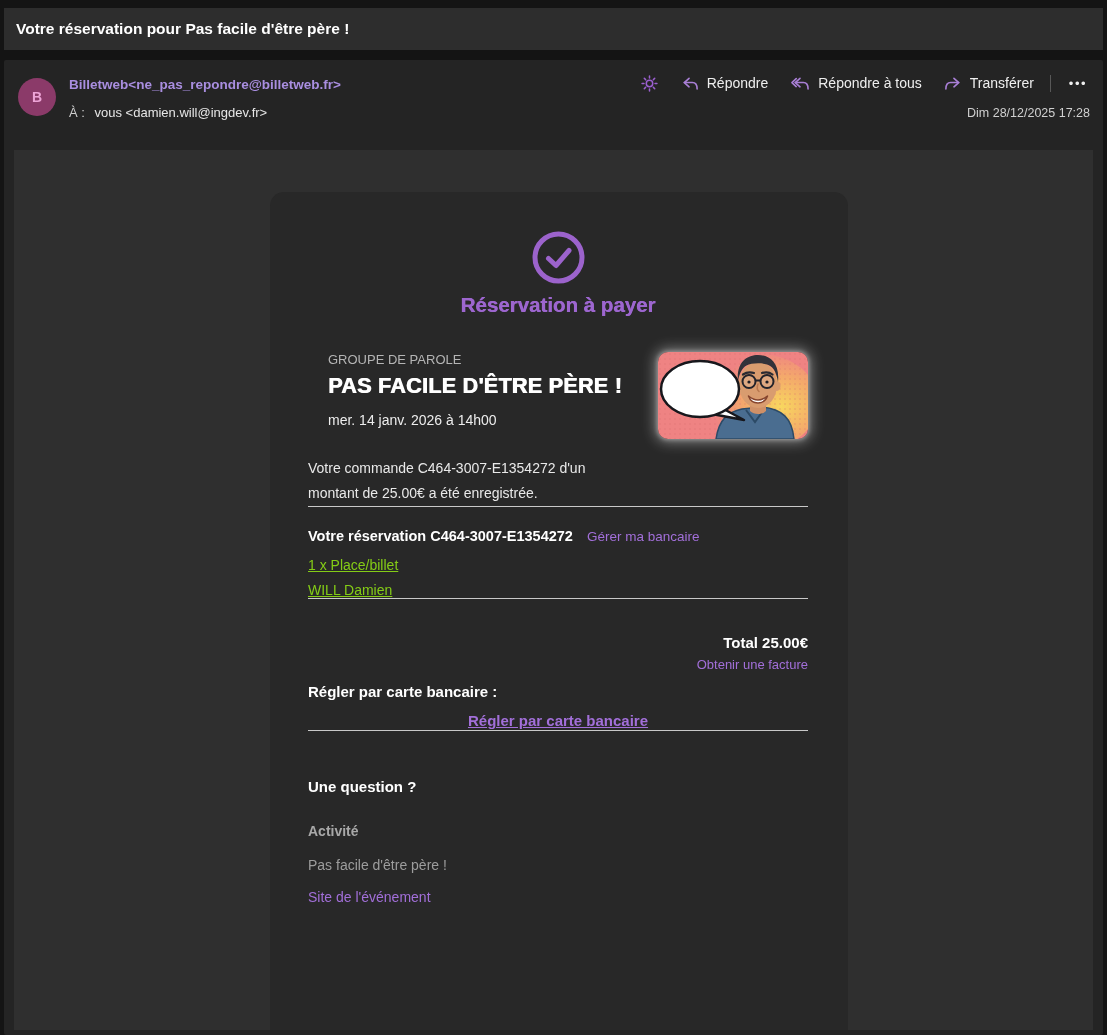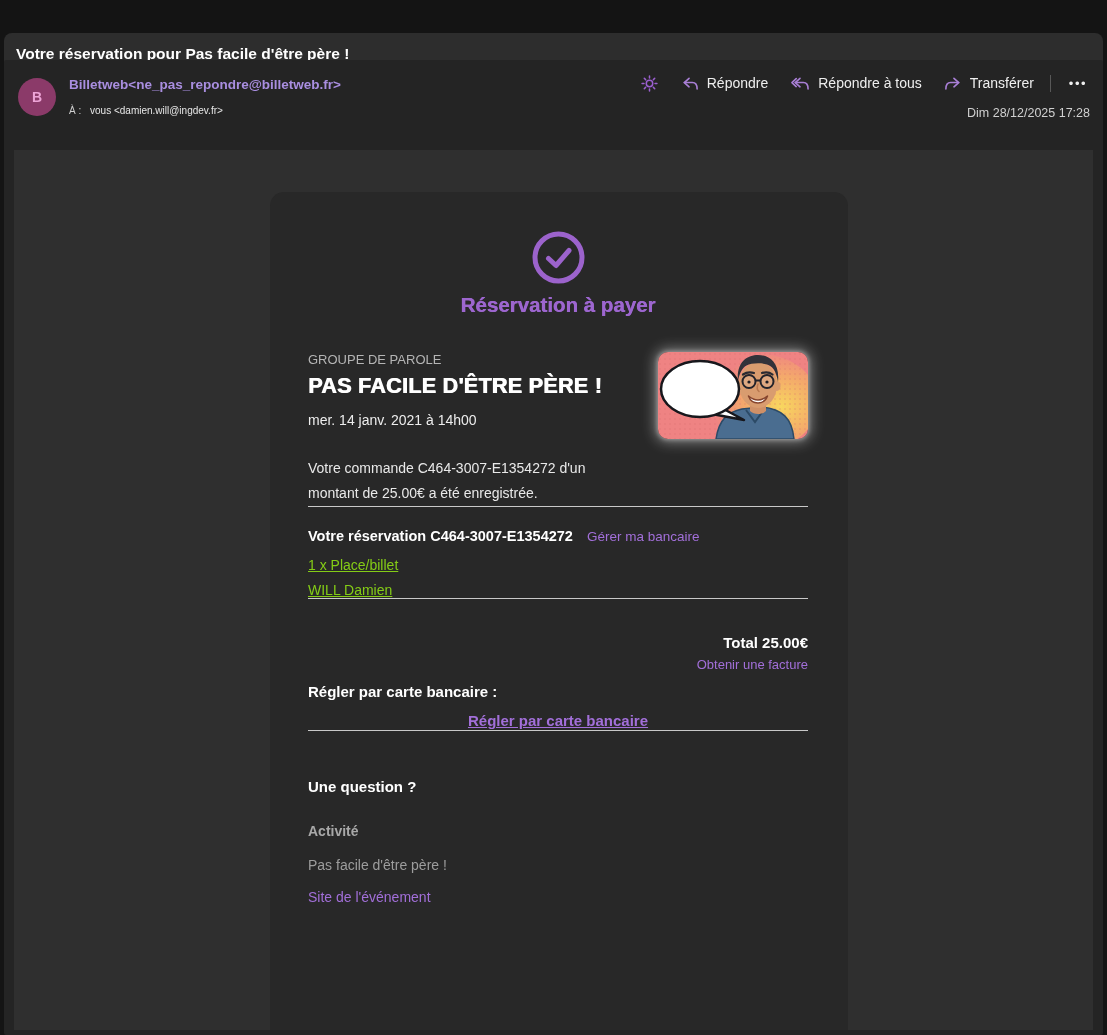--- a/index.html
+++ b/index.html
@@ -8,43 +8,43 @@
     position:relative;
     background:#141414;
     font-family:"Liberation Sans","DejaVu Sans",sans-serif;
     overflow:hidden;
     color:#e9e9e9;
   }
 
   
   .subject-bar {
     position:absolute; left:4px; top:8px; width:1099px; height:42px;
-    background:#2d2d2d; border-radius:8px;
-    display:flex; align-items:center; padding-left:12px;margin-top:25px;
+    background:#2d2d2d; border-radius:0;
+    display:flex; align-items:center; padding-left:12px;
   }
   .subject-text { font-size:15.5px; font-weight:bold; color:#ffffff; }
 
   
   .mail-panel {
     position:absolute; left:4px; top:60px; width:1099px; height:975px;
     background:#242424; border-radius:2px;
   }
 
   .avatar {
     position:absolute; left:14px; top:18px; width:38px; height:38px;
     border-radius:50%; background:#8b3a69;
     display:flex; align-items:center; justify-content:center;
     color:#eda3d6; font-size:14px; font-weight:bold;
   }
   .sender-name {
     position:absolute; left:65px; top:17px;
     font-size:13.5px; font-weight:bold; color:#a98ee0; cursor:pointer;
   }
   .to-line {
-    position:absolute; left:65px; top:45px; font-size:10px; color:#e6e6e6;
+    position:absolute; left:65px; top:45px; font-size:13px; color:#e6e6e6;
   }
   .to-line .to-label { color:#cfcfcf; margin-right:6px; }
 
   .actions {
     position:absolute; right:12px; top:11px; height:24px;
     display:flex; align-items:center;
   }
   .action-btn {
     display:flex; align-items:center; gap:7px; cursor:pointer;
     font-size:14px; color:#efefef; margin-left:21px;
@@ -70,21 +70,21 @@
     font-family:"Liberation Sans","DejaVu Sans",sans-serif;
   }
 
   .check-row { margin-top:39px; display:flex; justify-content:center; }
   .status-title {
     margin-top:5px; text-align:center;
     font-size:20.5px; font-weight:bold; color:#9d66cf;
     text-shadow:0.4px 0 #9d66cf;
   }
 
-  .event-row { margin-top:35px; display:flex; justify-content:space-between; align-items:flex-start; }
+  .event-row { margin-top:35px; display:flex; justify-content:flex-end; align-items:flex-start; }
   .event-texts { width:330px; }
   .event-category { font-size:13px; color:#b5b5b5; }
   .event-title {
     margin-top:7px; font-size:21.5px; font-weight:bold; color:#ffffff;
     letter-spacing:0.3px; white-space:nowrap;
     text-shadow:0.8px 0 #ffffff;
   }
   .event-datetime { margin-top:13px; font-size:14px; color:#ededed; }
 
   .event-thumb {
@@ -212,21 +212,21 @@
           </svg>
         </span>
       </div>
 
       <div class="status-title">Réservation à payer</div>
 
       <div class="event-row">
         <div class="event-texts">
           <div class="event-category">GROUPE DE PAROLE</div>
           <div class="event-title">PAS FACILE D'ÊTRE PÈRE !</div>
-          <div class="event-datetime">mer. 14 janv. 2021 à 14h00</div>
+          <div class="event-datetime">mer. 14 janv. 2026 à 14h00</div>
         </div>
         <div class="event-thumb">
           <svg viewBox="0 0 150 87">
             <defs>
               <radialGradient id="tg" cx="0.68" cy="0.55" r="0.58">
                 <stop offset="0%" stop-color="#f8d75e"></stop>
                 <stop offset="55%" stop-color="#f4a96b"></stop>
                 <stop offset="100%" stop-color="#ef8383"></stop>
               </radialGradient>
               <pattern id="dots" width="5" height="5" patternUnits="userSpaceOnUse">

